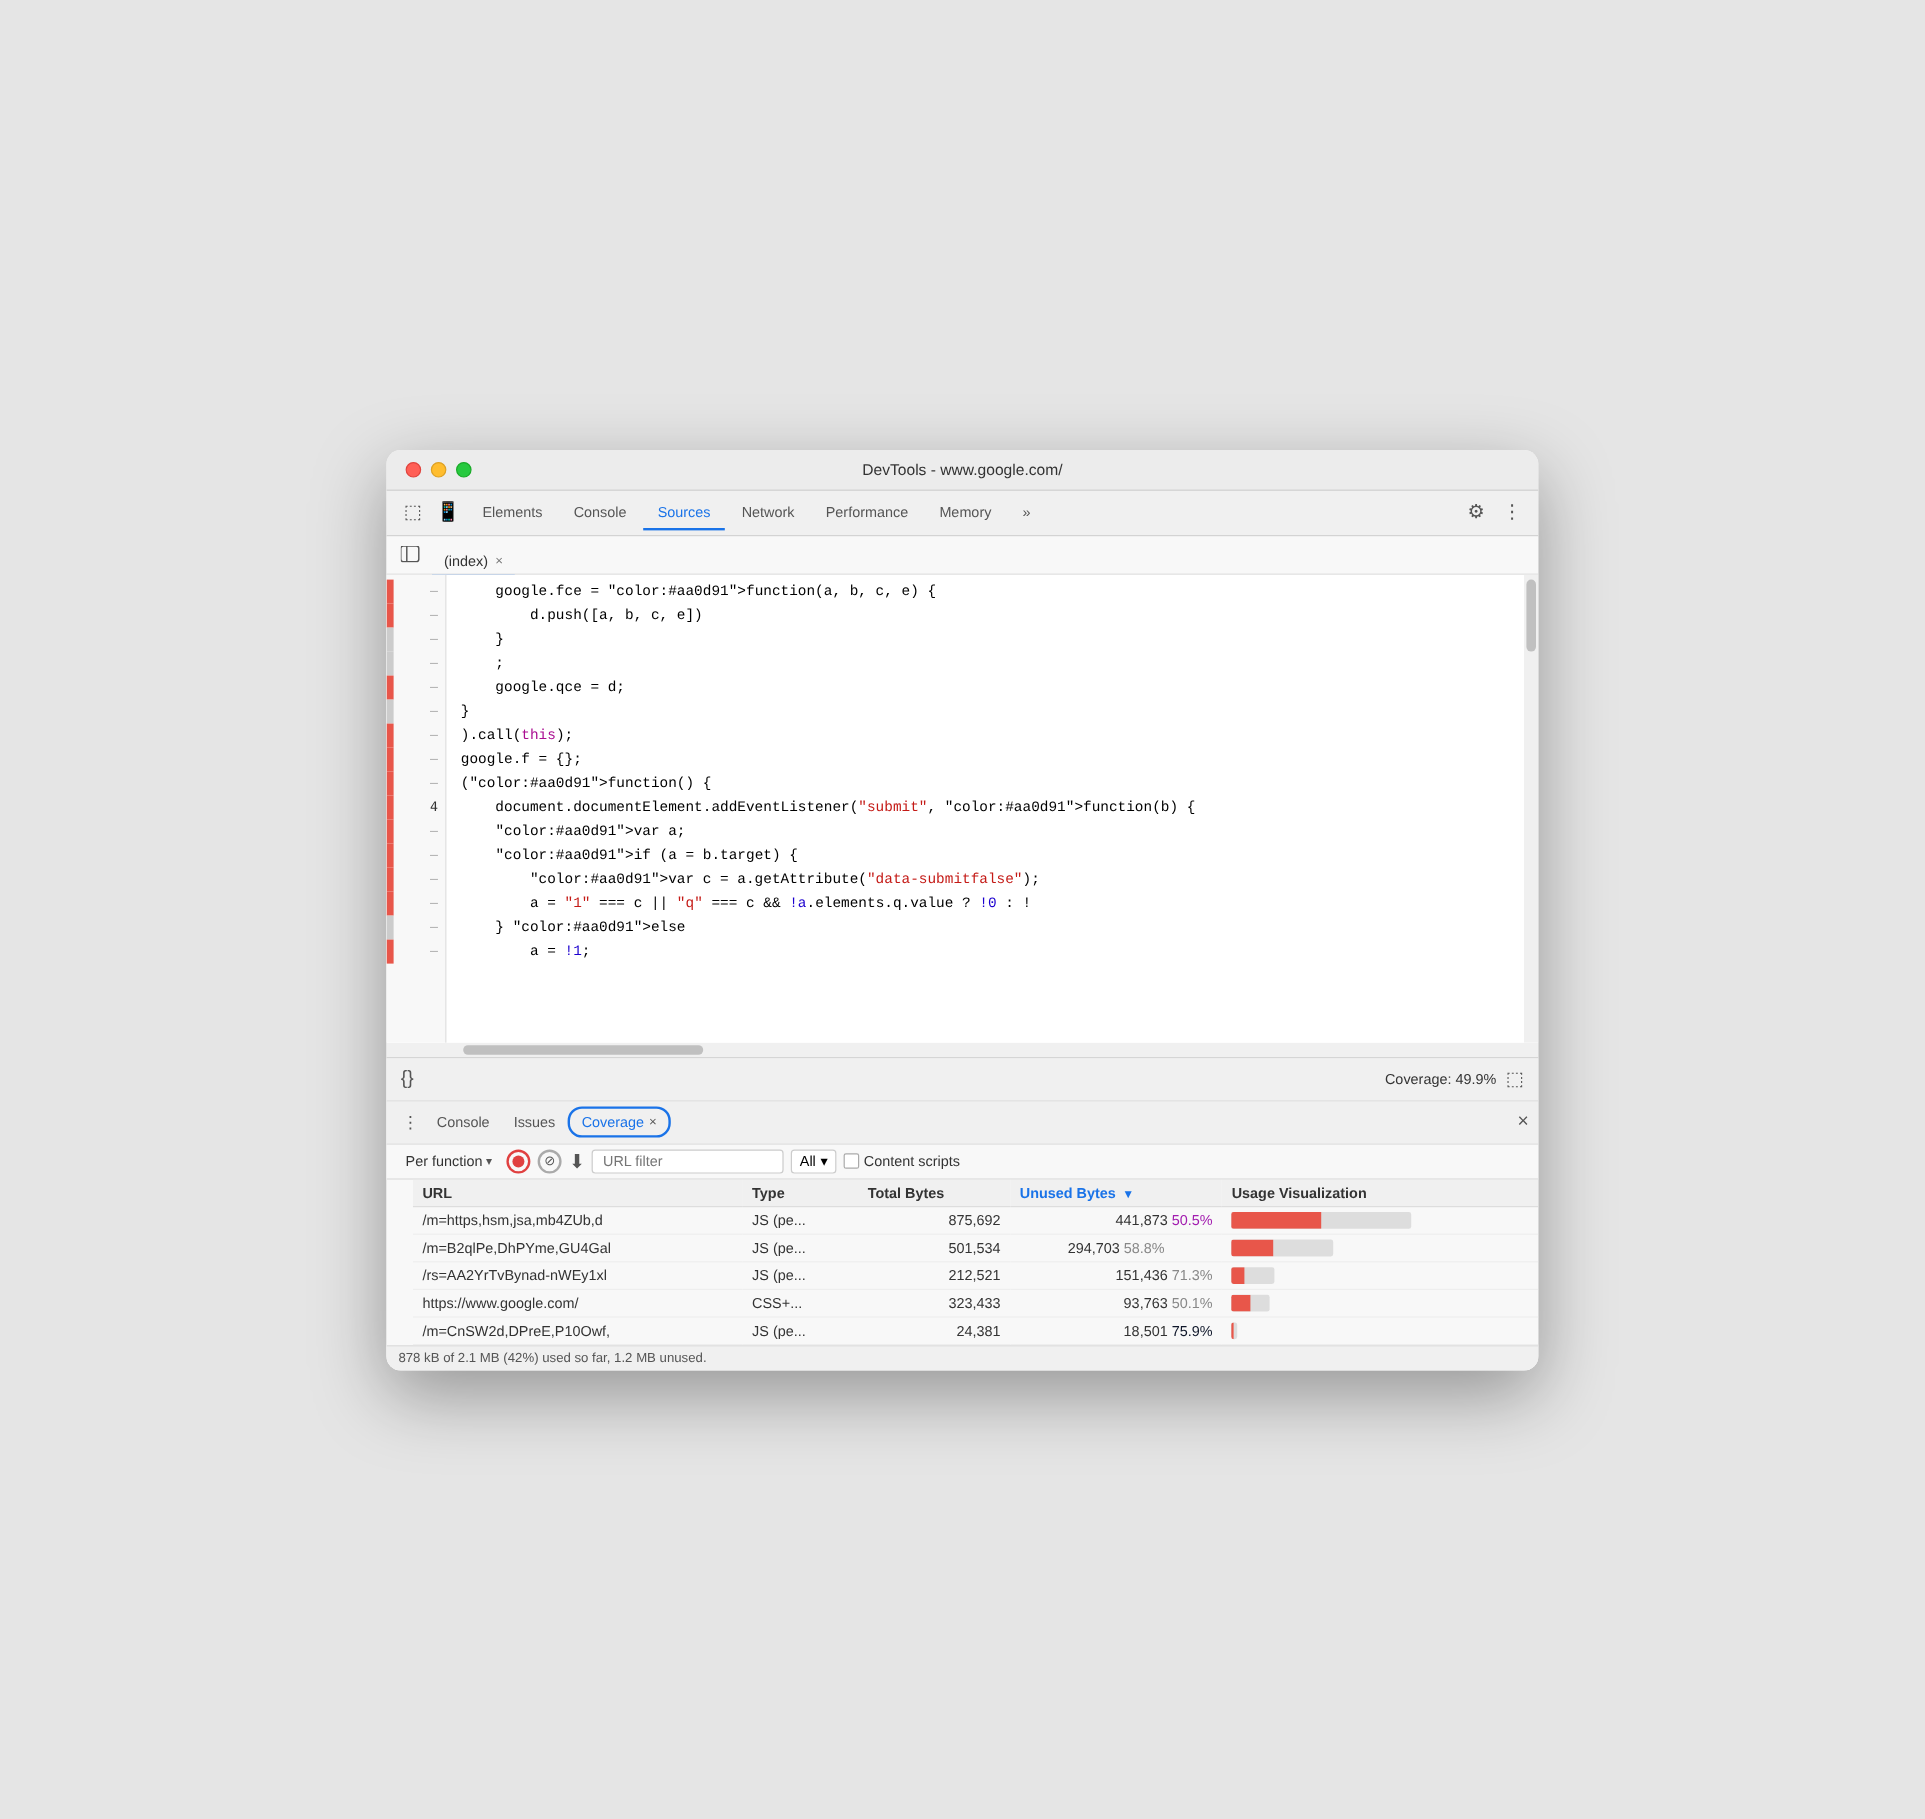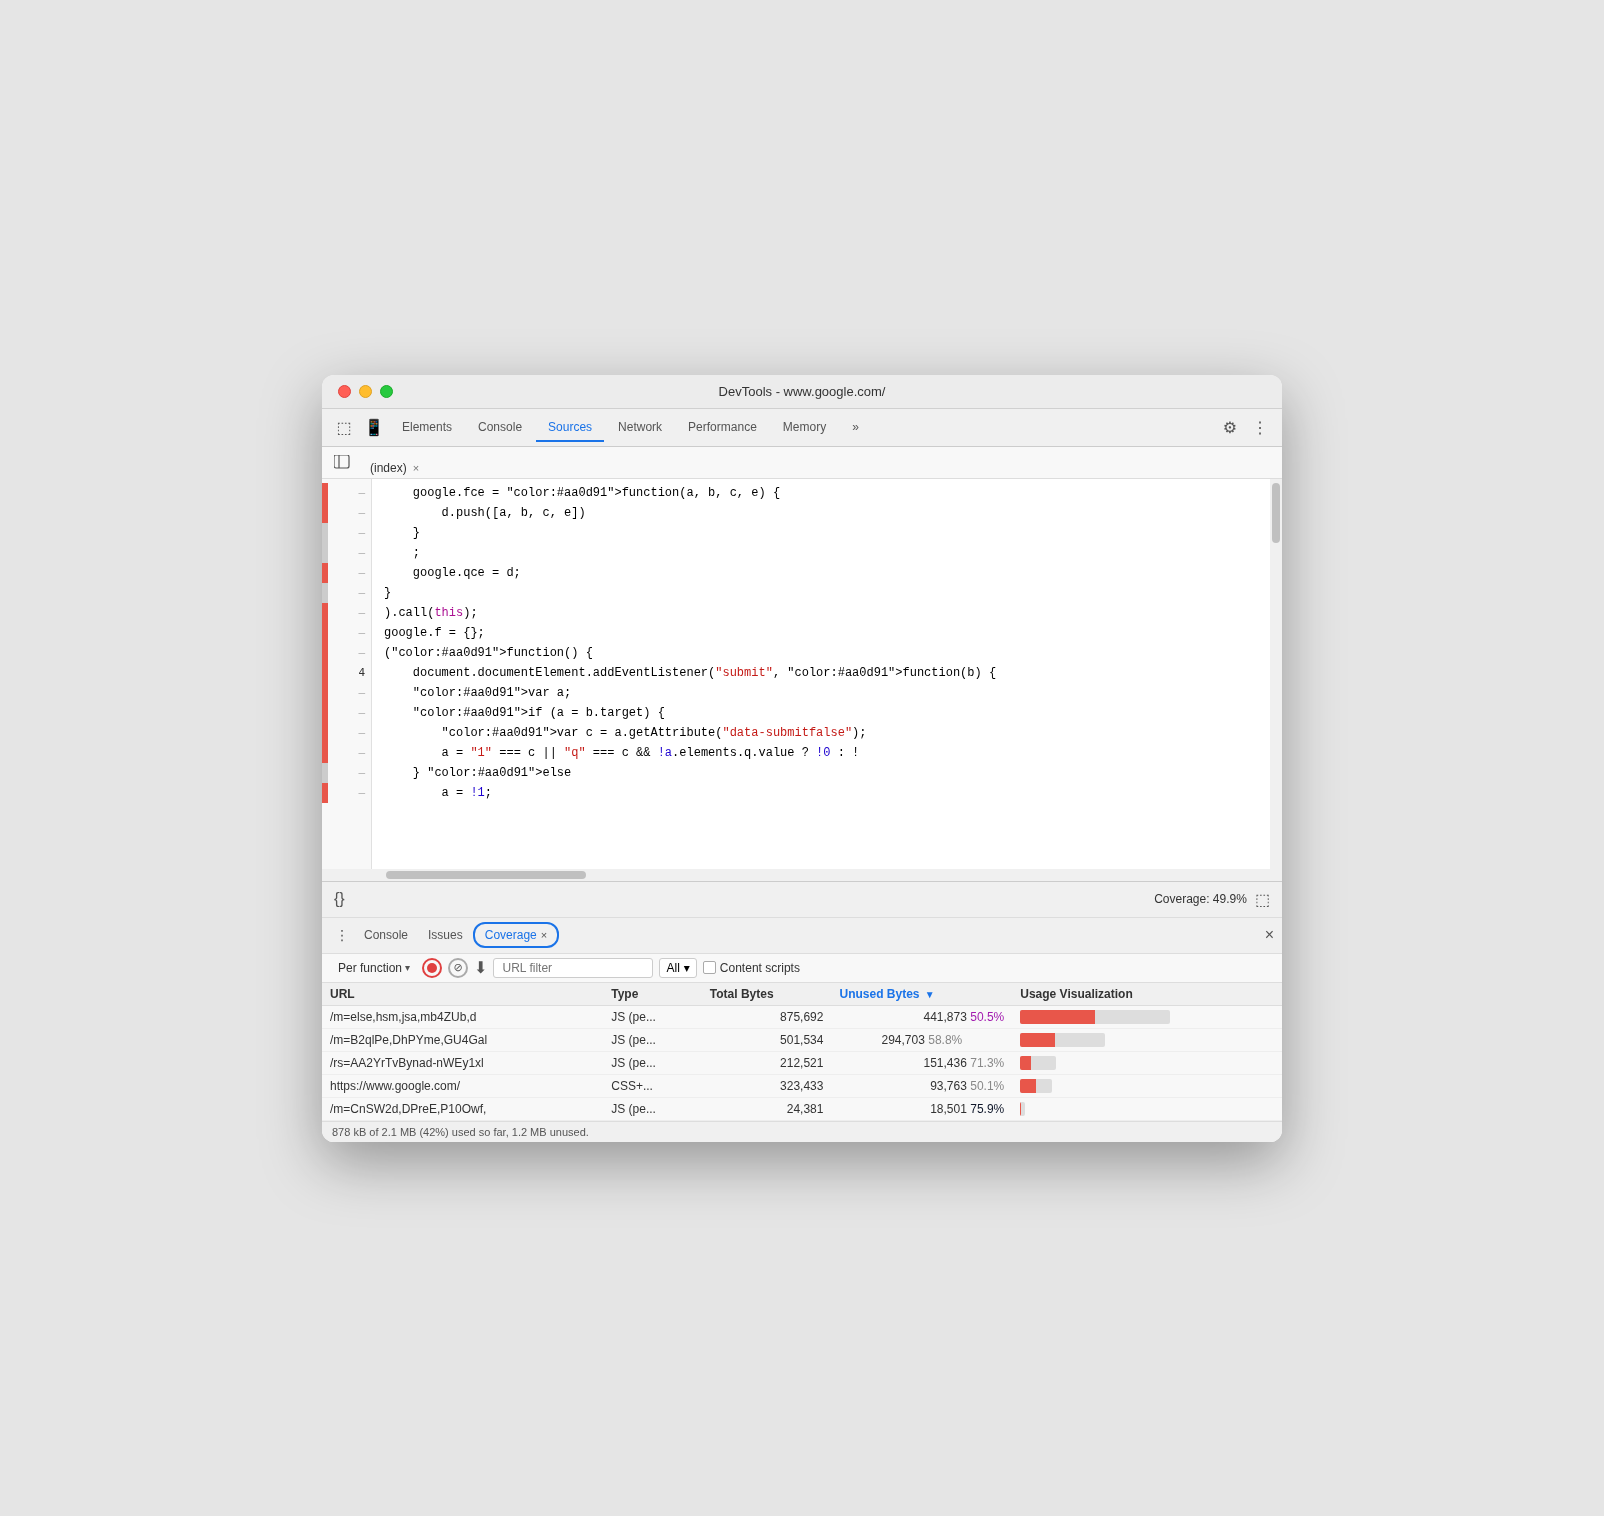--- a/index.html
+++ b/index.html
@@ -406,20 +406,21 @@
       font-size: 11px;
       color: #555;
       background: #f0f0f0;
       border-top: 1px solid #ddd;
     }
 
     .table-wrapper {
       overflow-y: auto;
       max-height: 185px;
       position: relative;
+      margin-left: 22px;
     }
     .sort-arrow { font-size: 10px; margin-left: 2px; }
   </style>
 </head>
 <body>
 
 <div class="window">
 
   <div class="title-bar">
     <div class="traffic-lights">
@@ -603,21 +604,21 @@
           <tr>
             <th>URL</th>
             <th>Type</th>
             <th>Total Bytes</th>
             <th class="sort-active">Unused Bytes <span class="sort-arrow">▼</span></th>
             <th>Usage Visualization</th>
           </tr>
         </thead>
         <tbody id="coverage-tbody">
         <tr>
-              <td class="url-cell">/m=else,hsm,jsa,mb4ZUb,d</td>
+              <td class="url-cell">/m=https,hsm,jsa,mb4ZUb,d</td>
               <td>JS (pe...</td>
               <td class="bytes-cell">875,692</td>
               <td style="text-align: right;">441,873 <span style="color:#a21caf">50.5%</span></td>
               <td>
                 <div class="usage-bar-container" style="width: 150px;">
                   <div class="usage-used" style="width: 49.5%;"></div>
                 </div>
               </td>
             </tr>
             <tr>

